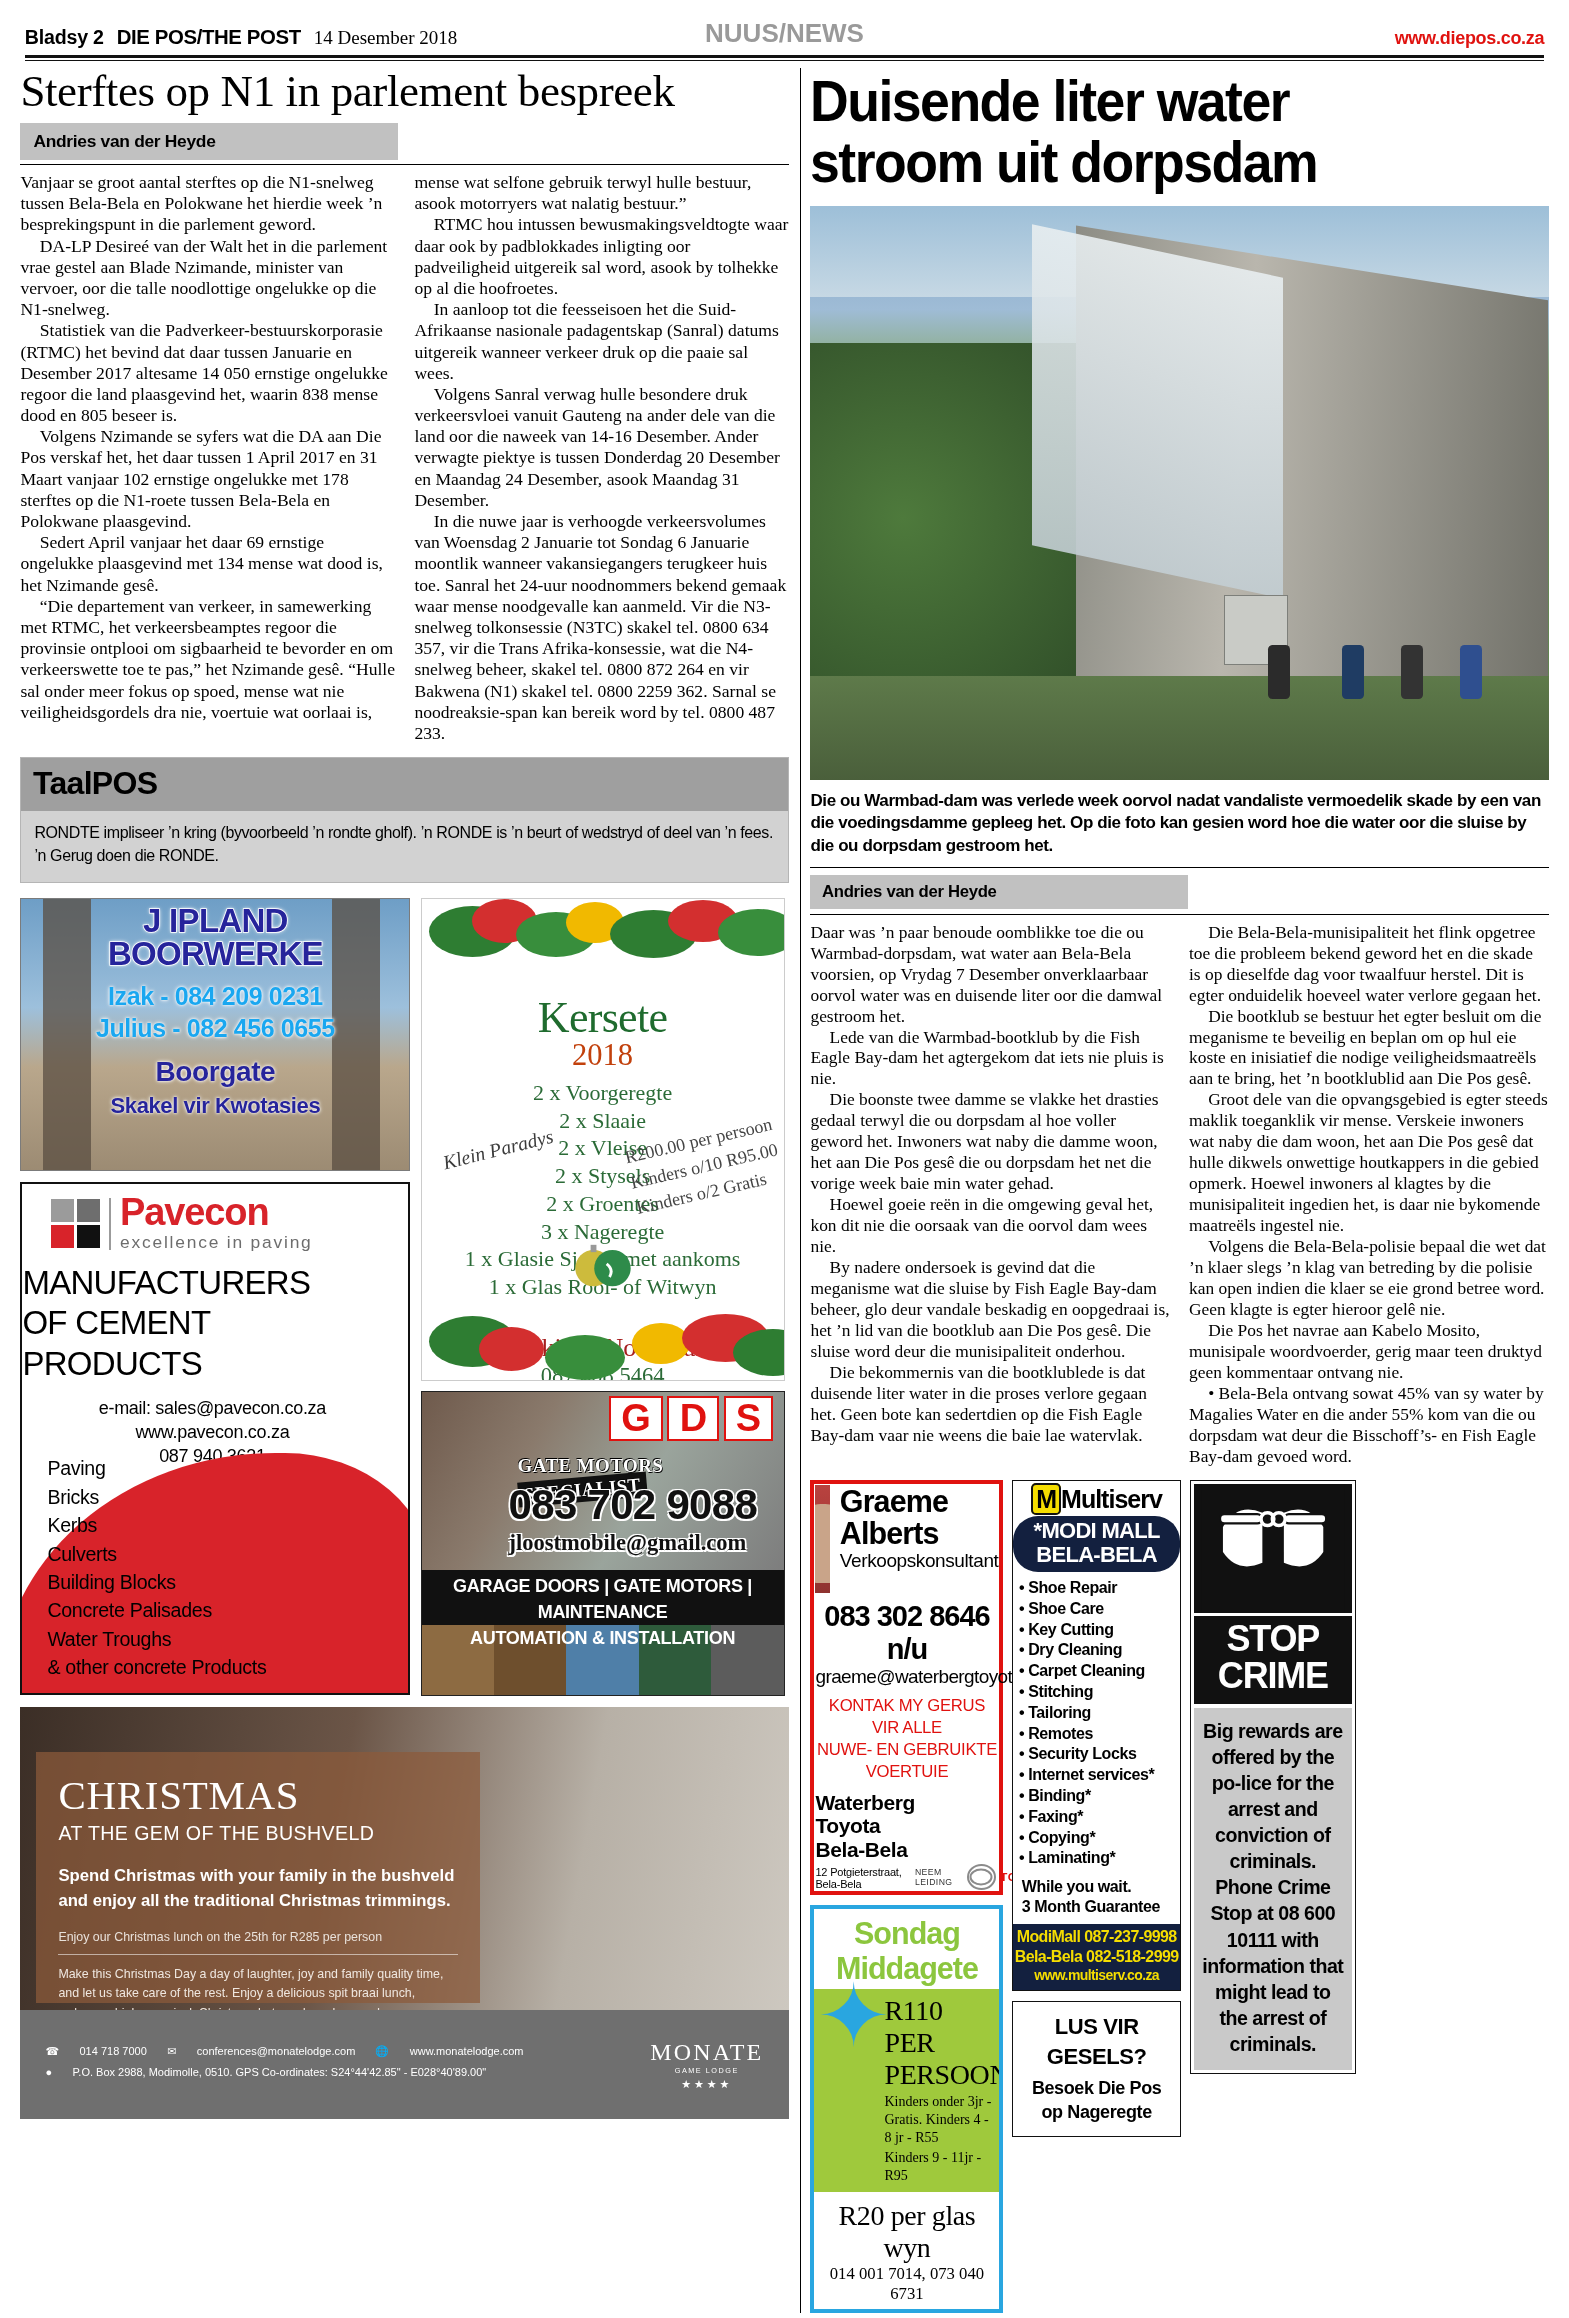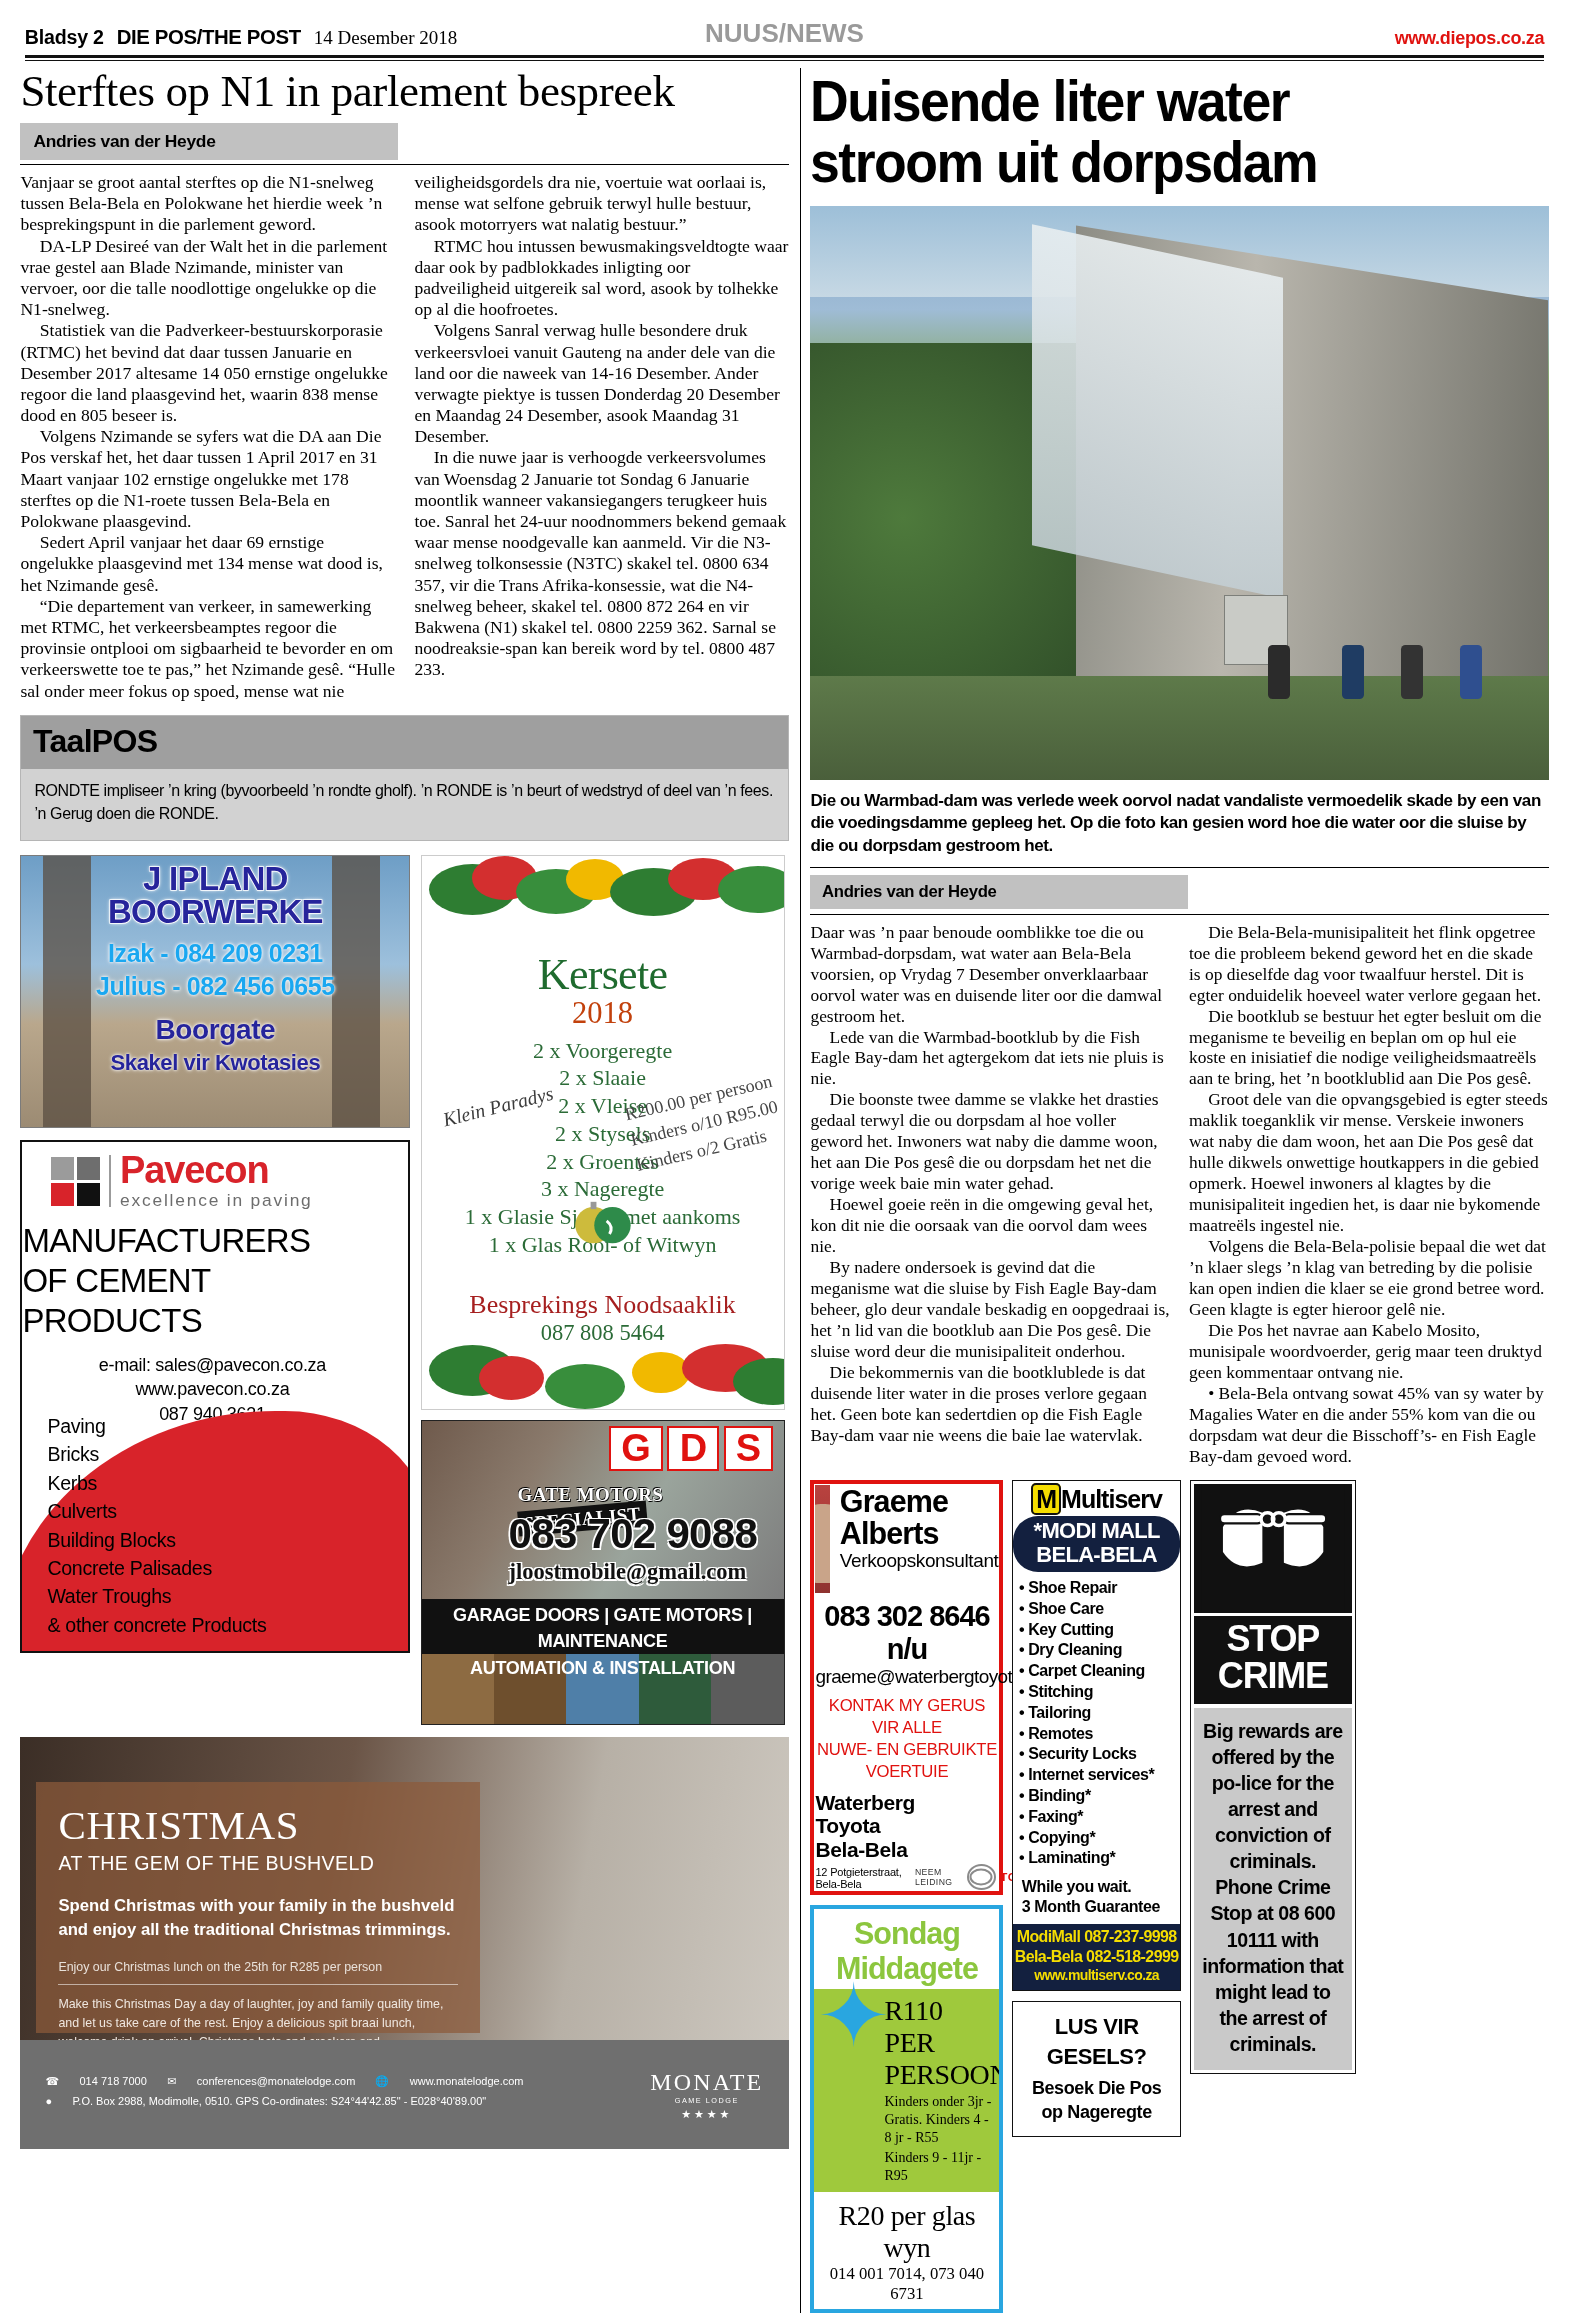--- a/index.html
+++ b/index.html
@@ -148,21 +148,21 @@
   .pv-div { width:2.2px; height:52px; background:#9b9b9b; }
   .pv-name { font-family:"Liberation Sans",sans-serif; font-weight:bold; font-size:38px; color:#d8232a; letter-spacing:-1.1px; line-height:.95;}
   .pv-sub  { font-family:"Liberation Sans",sans-serif; font-size:17.4px; color:#6d6d6d; letter-spacing:1.8px; margin-top:1.5px;}
   .pv-head { font-family:"Liberation Sans",sans-serif; font-size:33px; text-align:left; line-height:1.22; margin-top:10.2px; letter-spacing:-0.7px;}
   .pv-contact { font-family:"Liberation Sans",sans-serif; font-size:18px; text-align:center; padding-right:6px; line-height:1.35; margin-top:11.6px; letter-spacing:-0.3px;}
   .pv-wave { position:absolute; left:-6%; bottom:0; width:112%; height:240px; background:#d8232a; border-radius:64% 34% 0 0 / 100% 52% 0 0; }
   .pv-list { position:absolute; left:25px; bottom:11.6px; z-index:3; font-family:"Liberation Sans",sans-serif; font-size:19.6px; line-height:1.45; letter-spacing:-0.3px; }
 
   
   .ad-kersete {
-    width:100%; height:555px; border:0.7px solid #ccc; background:#fff; position:relative; overflow:hidden;
+    width:100%; height:483px; border:0.7px solid #ccc; background:#fff; position:relative; overflow:hidden;
   }
   .kx-band { position:absolute; left:0; right:0; height:86px; overflow:hidden; }
   .kx-band.top { top:0; } .kx-band.bot { bottom:0; }
   .kx-leaf { position:absolute; border-radius:50%; }
   .k-title { text-align:center; font-family:"Liberation Serif",serif; font-size:44px; color:#1f6b2e; margin-top:93px; letter-spacing:-0.7px;}
   .k-year  { text-align:center; font-family:"Liberation Serif",serif; font-size:30.5px; color:#c2410c; margin-top:-4.4px;}
   .k-items { text-align:center; font-family:"Liberation Serif",serif; font-size:22px; color:#2b6b37; line-height:1.26; margin-top:5.8px;}
   .k-price {
     position:absolute; right:4.4px; top:228px; transform:rotate(-13deg);
     font-family:"Liberation Serif",serif; font-size:18px; color:#444; line-height:1.45; text-align:left;
@@ -321,20 +321,21 @@
       <div class="hr-thin"></div>
 
       <div class="two-col">
         <p class="first">Vanjaar se groot aantal sterftes op die N1-snelweg tussen Bela-Bela en Polokwane het hierdie week ’n besprekingspunt in die parlement geword.</p>
         <p>DA-LP Desireé van der Walt het in die parlement vrae gestel aan Blade Nzimande, minister van vervoer, oor die talle noodlottige ongelukke op die N1-snelweg.</p>
         <p>Statistiek van die Padverkeer-bestuurskorporasie (RTMC) het bevind dat daar tussen Januarie en Desember 2017 altesame 14 050 ernstige ongelukke regoor die land plaasgevind het, waarin 838 mense dood en 805 beseer is.</p>
         <p>Volgens Nzimande se syfers wat die DA aan Die Pos verskaf het, het daar tussen 1 April 2017 en 31 Maart vanjaar 102 ernstige ongelukke met 178 sterftes op die N1-roete tussen Bela-Bela en Polokwane plaasgevind.</p>
         <p>Sedert April vanjaar het daar 69 ernstige ongelukke plaasgevind met 134 mense wat dood is, het Nzimande gesê.</p>
         <p>“Die departement van verkeer, in samewerking met RTMC, het verkeersbeamptes regoor die provinsie ontplooi om sigbaarheid te bevorder en om verkeerswette toe te pas,” het Nzimande gesê. “Hulle sal onder meer fokus op spoed, mense wat nie veiligheidsgordels dra nie, voertuie wat oorlaai is, mense wat selfone gebruik terwyl hulle bestuur, asook motorryers wat nalatig bestuur.”</p>
         <p>RTMC hou intussen bewusmakingsveldtogte waar daar ook by padblokkades inligting oor padveiligheid uitgereik sal word, asook by tolhekke op al die hoofroetes.</p>
+        <p>In aanloop tot die feesseisoen het die Suid-Afrikaanse nasionale padagentskap (Sanral) datums uitgereik wanneer verkeer druk op die paaie sal wees.</p>
         <p>Volgens Sanral verwag hulle besondere druk verkeersvloei vanuit Gauteng na ander dele van die land oor die naweek van 14-16 Desember. Ander verwagte piektye is tussen Donderdag 20 Desember en Maandag 24 Desember, asook Maandag 31 Desember.</p>
         <p>In die nuwe jaar is verhoogde verkeersvolumes van Woensdag 2 Januarie tot Sondag 6 Januarie moontlik wanneer vakansiegangers terugkeer huis toe. Sanral het 24-uur noodnommers bekend gemaak waar mense noodgevalle kan aanmeld. Vir die N3-snelweg tolkonsessie (N3TC) skakel tel. 0800 634 357, vir die Trans Afrika-konsessie, wat die N4-snelweg beheer, skakel tel. 0800 872 264 en vir Bakwena (N1) skakel tel. 0800 2259 362. Sarnal se noodreaksie-span kan bereik word by tel. 0800 487 233.</p>
       </div>
 
       <div class="taalpos">
         <div class="taalpos-head">
           <span>TaalPOS</span>
         </div>
         <div class="taalpos-body">
           <p>RONDTE impliseer ’n kring (byvoorbeeld ’n rondte gholf). ’n RONDE is ’n beurt of wedstryd of deel van ’n fees. ’n Gerug doen die RONDE.</p>

